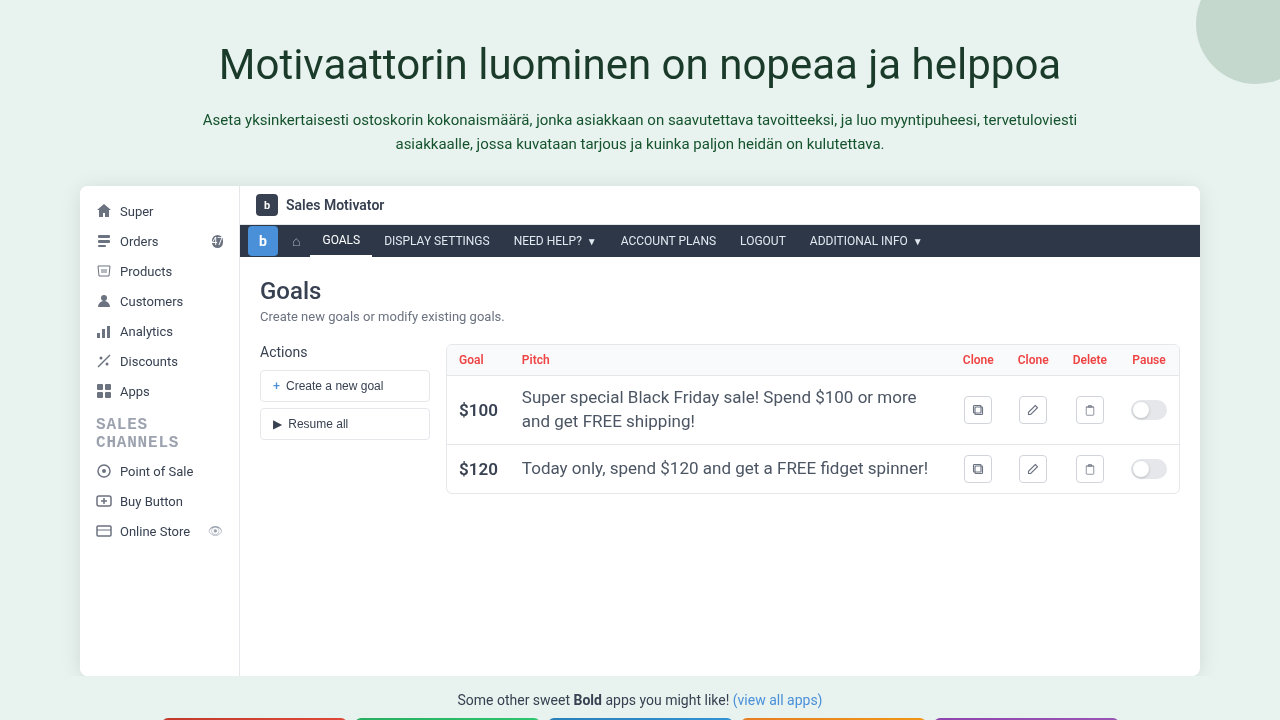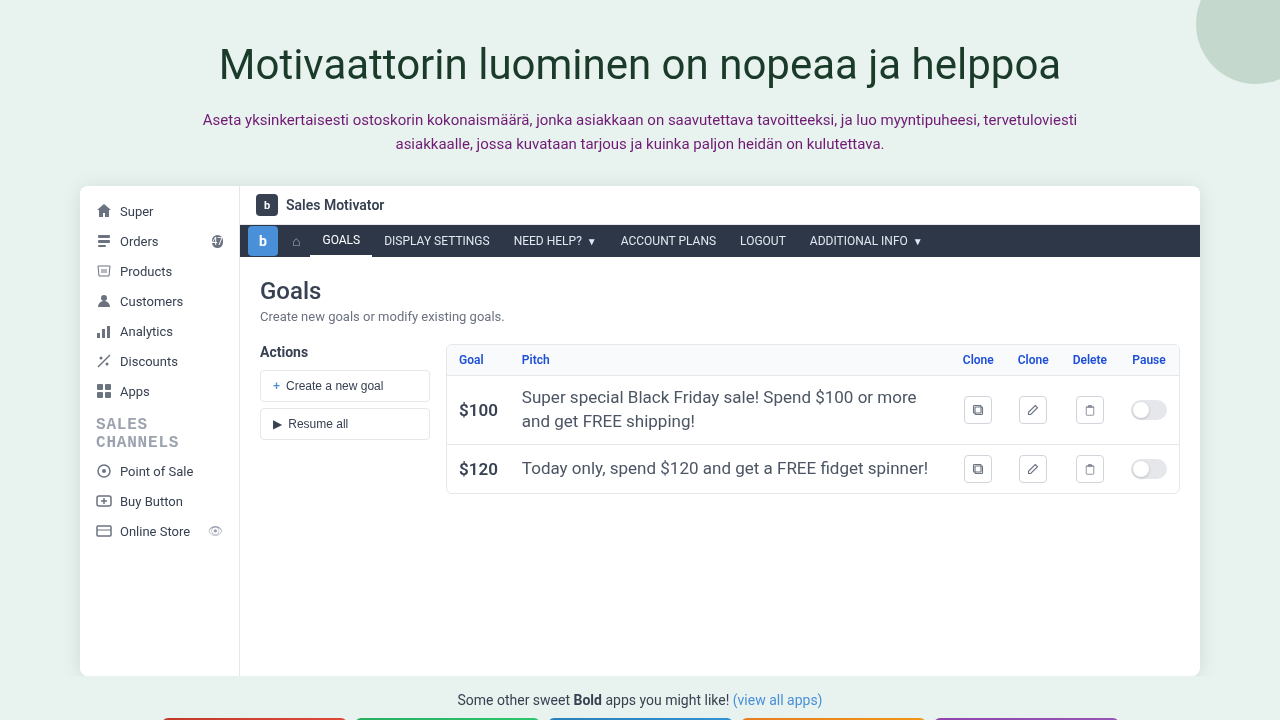--- a/index.html
+++ b/index.html
@@ -18,21 +18,21 @@
     }
     .hero h1 {
       font-size: 42px;
       font-weight: 400;
       color: #1a3a2a;
       margin-bottom: 18px;
       line-height: 1.2;
     }
     .hero p {
       font-size: 15px;
-      color: #701a75;
+      color: #14532d;
       max-width: 900px;
       margin: 0 auto;
       line-height: 1.6;
     }
     .circle-decoration {
       position: absolute;
       top: 0;
       right: 0;
       width: 120px;
       height: 120px;
@@ -196,21 +196,21 @@
       gap: 16px;
     }
 
     
     .actions-panel {
       width: 170px;
       flex-shrink: 0;
     }
     .actions-title {
       font-size: 14px;
-      font-weight: 700;
+      font-weight: 400;
       color: #374151;
       margin-bottom: 10px;
     }
     .action-btn {
       display: flex;
       align-items: center;
       gap: 6px;
       padding: 8px 12px;
       background: white;
       border: 1px solid #e5e7eb;
@@ -235,21 +235,21 @@
     .goals-table {
       width: 100%;
       border-collapse: collapse;
     }
     .goals-table th {
       background: #f9fafb;
       padding: 8px 12px;
       text-align: left;
       font-size: 12px;
       font-weight: 600;
-      color: #1d4ed8;
+      color: #ef4444;
       border-bottom: 1px solid #e5e7eb;
     }
     .goals-table td {
       padding: 10px 12px;
       font-size: 17px;
       color: #374151;
       border-bottom: 1px solid #e5e7eb;
       vertical-align: middle;
     }
     .goals-table tr:last-child td { border-bottom: none; }

